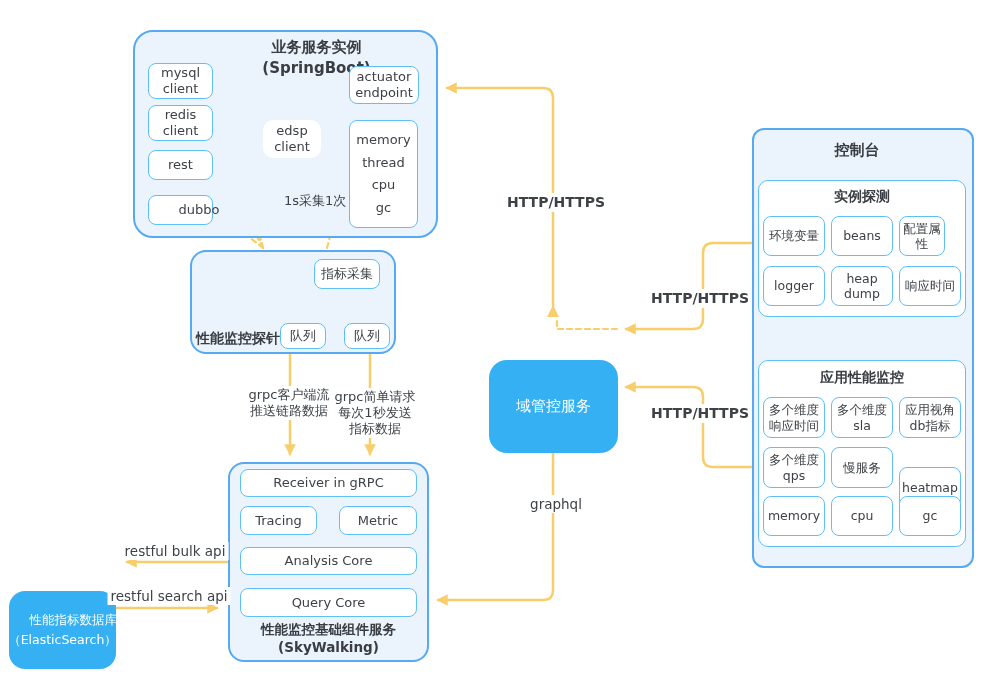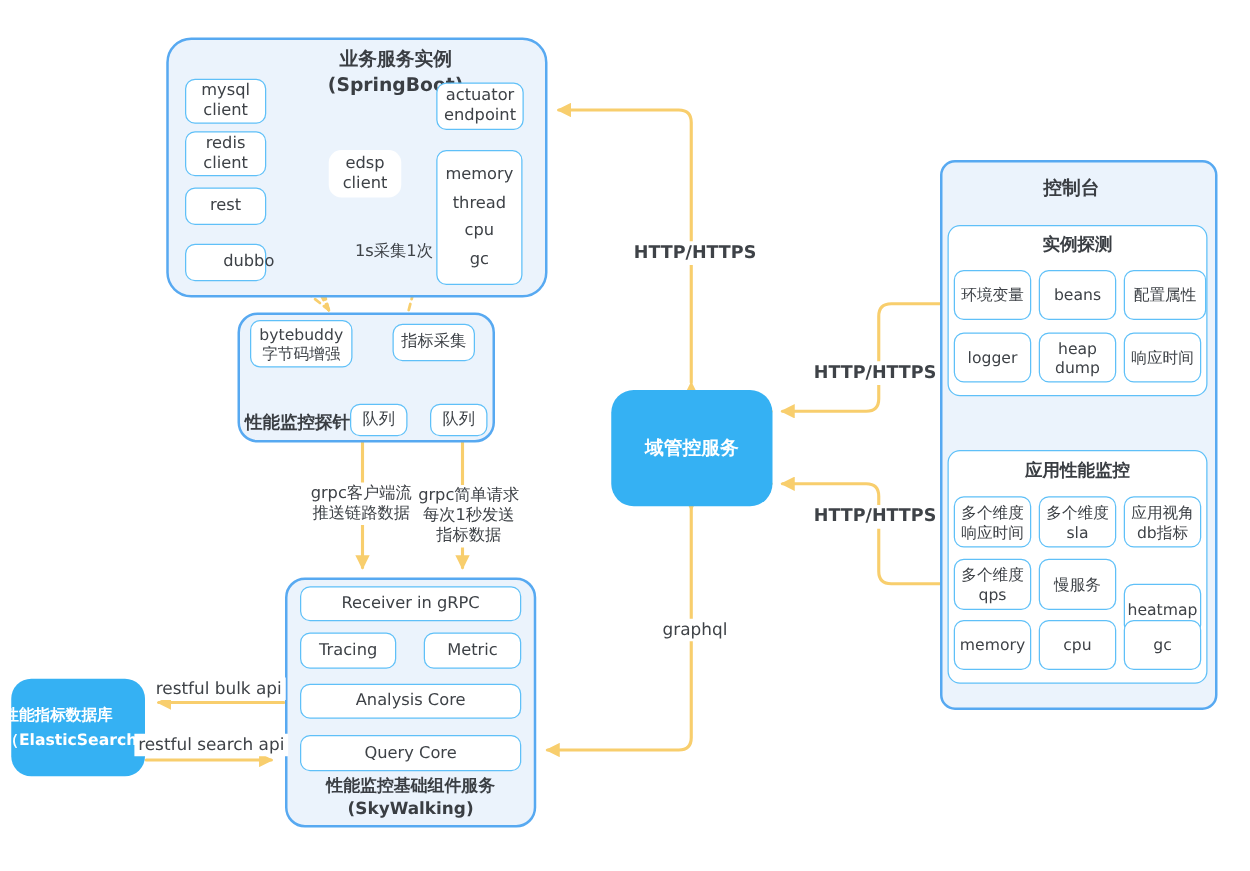--- a/index.html
+++ b/index.html
@@ -10,22 +10,22 @@
   #arrows{position:absolute;left:0;top:0;width:1000px;height:697px;pointer-events:none;}
   .panel{position:absolute;box-sizing:border-box;background:#EBF3FC;border:2px solid #57A9F1;}
   .chip{
     position:absolute;box-sizing:border-box;background:#fff;border:1.5px solid #5FC0F8;border-radius:8px;
     display:flex;align-items:center;justify-content:center;text-align:center;
     font-size:13px;line-height:1.22;color:#3E4247;white-space:pre-line;
   }
   .chip.noborder{border:none;border-radius:10px;}
   .sect{position:absolute;box-sizing:border-box;background:#fff;border:1.5px solid #5FC0F8;border-radius:10px;}
   .bluebox{
-    position:absolute;box-sizing:border-box;background:#35B1F3;color:#fff;font-weight:700;
-    display:flex;align-items:center;justify-content:center;text-align:left;white-space:pre-line;
+    position:absolute;box-sizing:border-box;background:#35B1F3;color:#fff;font-weight:400;
+    display:flex;align-items:center;justify-content:center;text-align:right;white-space:pre-line;margin-top:48px;
   }
   .ptitle{position:absolute;font-weight:700;color:#3A3E43;text-align:center;white-space:pre-line;line-height:1.4;}
   .elabel{
     position:absolute;background:#fff;color:#3E4247;white-space:pre-line;line-height:1.22;
     padding:1px 3px;text-align:center;font-size:13px;
   }
   .stack{flex-direction:column;justify-content:space-around;padding:8px 0;}
   .stack span{display:block;}
 </style>
 </head>
@@ -79,22 +79,20 @@
 endpoint</div>
   <div class="chip stack" style="left:349px;top:120px;width:69px;height:108px;">
     <span>memory</span>
     <span>thread</span>
     <span>cpu</span>
     <span>gc</span>
   </div>
   <div style="position:absolute;left:284px;top:192px;font-size:13px;font-weight:500;">1s采集1次</div>
 
   <div class="panel" style="left:190px;top:250px;width:206px;height:104px;border-radius:16px;"></div>
-  <div class="chip" style="left:200px;top:256px;width:82px;height:38px;font-size:12.5px;">bytebuddy
-字节码增强</div>
   <div class="chip" style="left:314px;top:259px;width:66px;height:30px;">指标采集</div>
   <div class="chip" style="left:280px;top:323px;width:46px;height:26px;">队列</div>
   <div class="chip" style="left:344px;top:323px;width:46px;height:26px;">队列</div>
   <div class="ptitle" style="left:196px;top:329px;font-size:14px;">性能监控探针</div>
 
   <div class="panel" style="left:228px;top:462px;width:201px;height:200px;border-radius:16px;"></div>
   <div class="chip" style="left:240px;top:469px;width:177px;height:28px;">Receiver in gRPC</div>
   <div class="chip" style="left:240px;top:506px;width:77px;height:29px;">Tracing</div>
   <div class="chip" style="left:339px;top:506px;width:78px;height:29px;">Metric</div>
   <div class="chip" style="left:240px;top:547px;width:177px;height:28px;">Analysis Core</div>
@@ -107,21 +105,21 @@
 
   <div class="bluebox" style="left:489px;top:312px;width:129px;height:93px;border-radius:18px;font-size:15px;">域管控服务</div>
 
   <div class="panel" style="left:752px;top:128px;width:222px;height:440px;border-radius:12px;"></div>
   <div class="ptitle" style="left:752px;top:140px;width:210px;font-size:15px;">控制台</div>
 
   <div class="sect" style="left:758px;top:180px;width:208px;height:137px;"></div>
   <div class="ptitle" style="left:758px;top:187px;width:208px;font-size:14px;">实例探测</div>
   <div class="chip" style="left:763px;top:216px;width:62px;height:40px;font-size:12.5px;">环境变量</div>
   <div class="chip" style="left:831px;top:216px;width:62px;height:40px;font-size:12.5px;">beans</div>
-  <div class="chip" style="left:899px;top:216px;width:66px;height:40px;font-size:12.5px;">配置属性</div>
+  <div class="chip" style="left:899px;top:216px;width:46px;height:40px;font-size:12.5px;">配置属性</div>
   <div class="chip" style="left:763px;top:266px;width:62px;height:40px;font-size:12.5px;">logger</div>
   <div class="chip" style="left:831px;top:266px;width:62px;height:40px;font-size:12.5px;">heap
 dump</div>
   <div class="chip" style="left:899px;top:266px;width:62px;height:40px;font-size:12.5px;">响应时间</div>
 
   <div class="sect" style="left:758px;top:360px;width:208px;height:187px;"></div>
   <div class="ptitle" style="left:758px;top:368px;width:208px;font-size:14px;">应用性能监控</div>
   <div class="chip" style="left:763px;top:397px;width:62px;height:41px;font-size:12.5px;">多个维度
 响应时间</div>
   <div class="chip" style="left:831px;top:397px;width:62px;height:41px;font-size:12.5px;">多个维度

